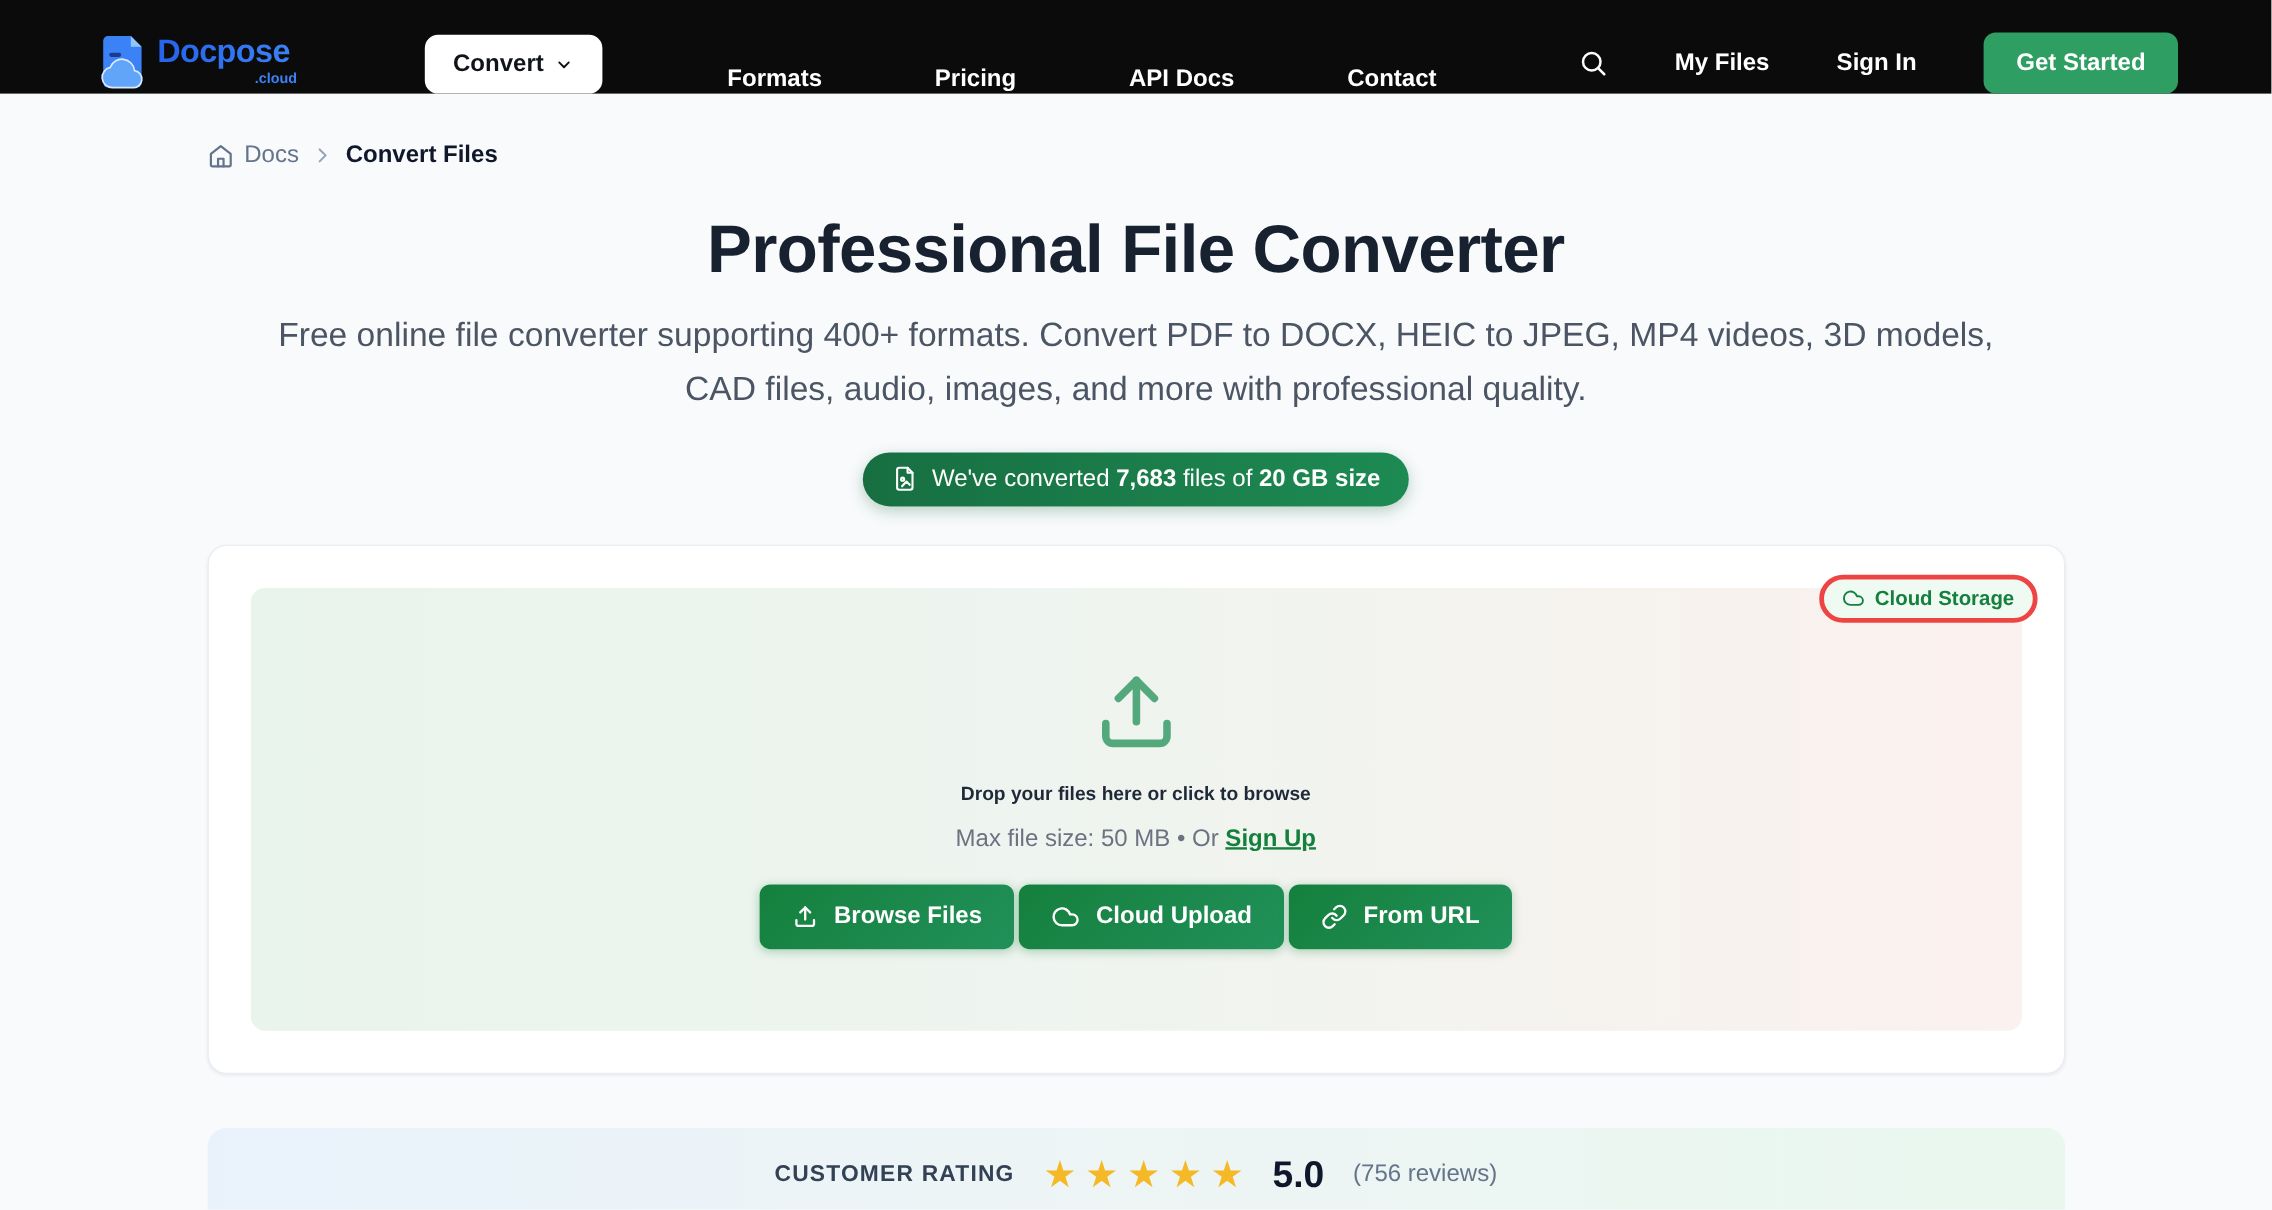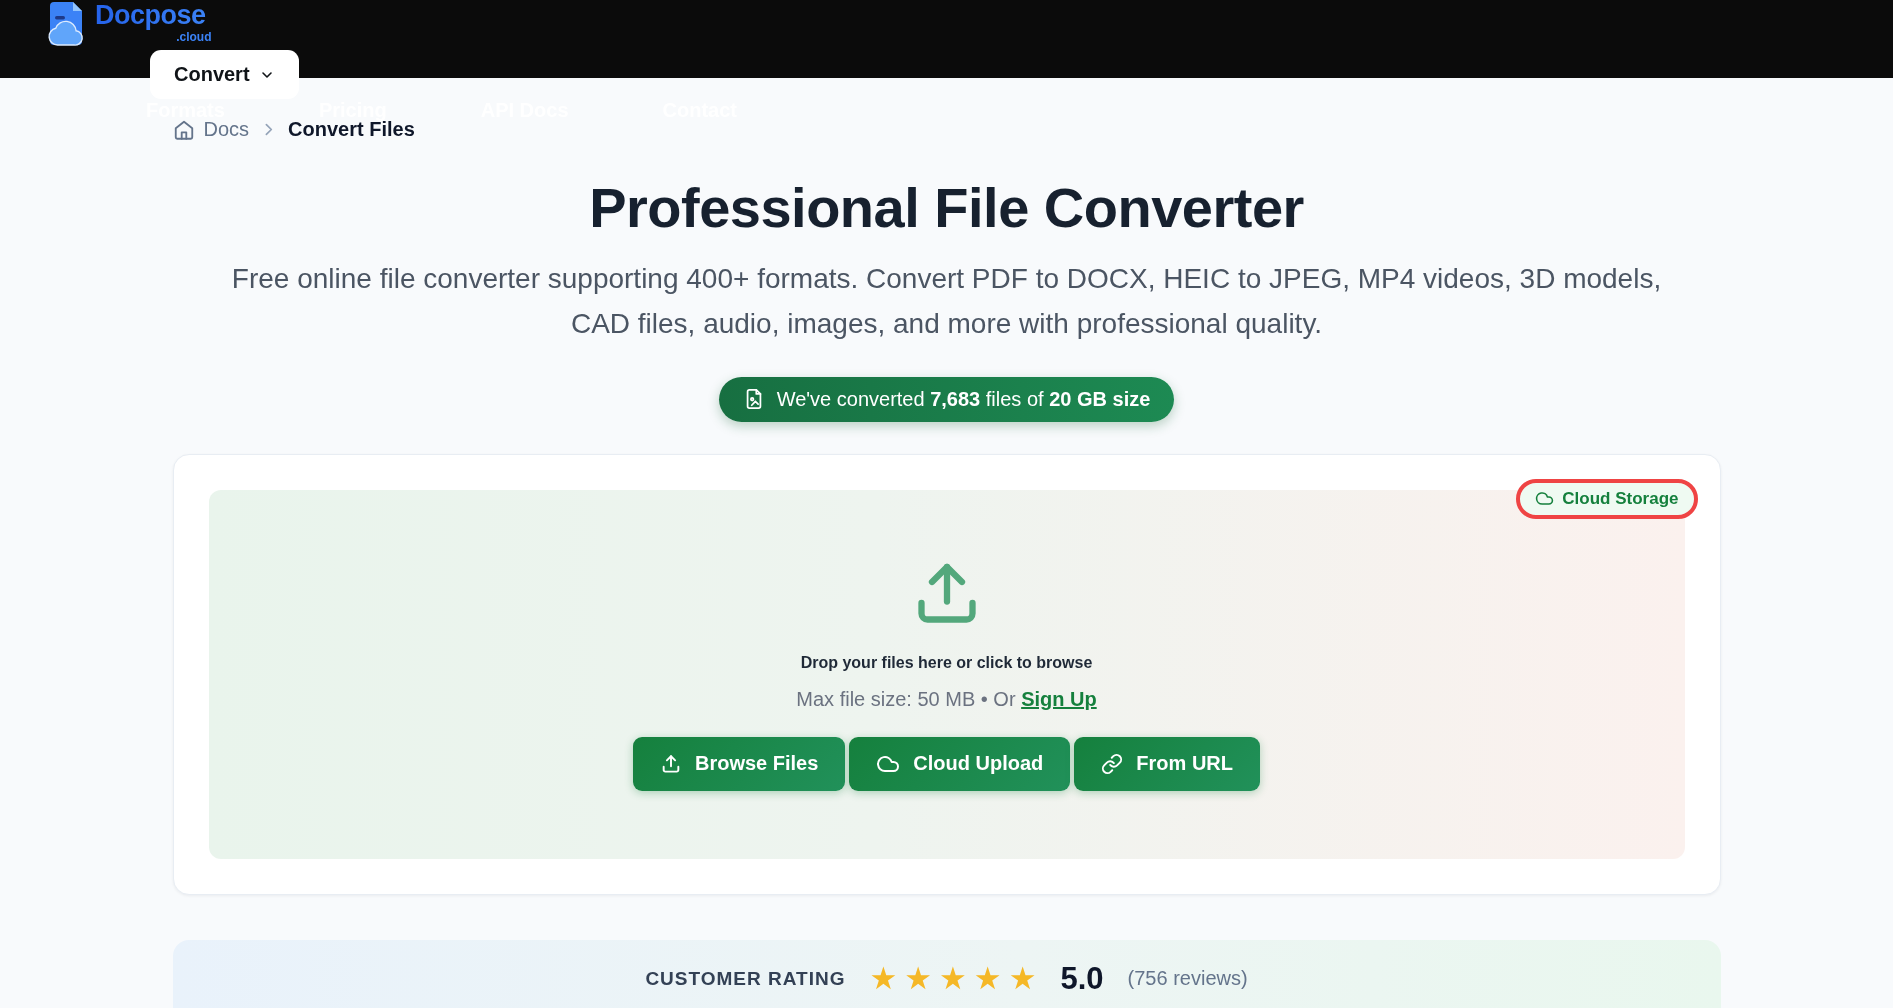--- a/index.html
+++ b/index.html
@@ -1,21 +1,21 @@
 <!DOCTYPE html>
 <html><head>
 <meta charset="utf-8">
 <style>
   * { margin:0; padding:0; box-sizing:border-box; }
   html,body { width:1893px; height:1008px; overflow:hidden;
     background:#f8fafc; font-family:"Liberation Sans", sans-serif; }
 
   
-  .nav { height:78px; background:#0b0b0b; display:flex; align-items:flex-start;
-    padding:0 42px;flex-direction:column; }
+  .nav { height:78px; background:#0b0b0b; display:flex; align-items:flex-end;
+    padding:0 78px; }
   .logo { display:flex; align-items:flex-start; gap:7px; cursor:pointer; }
   .logo-text-wrap { position:relative; padding-right:4px; }
   .logo-name { font-size:27px; font-weight:800; letter-spacing:-0.5px;
     background:linear-gradient(90deg,#2563eb,#3b82f6);
     -webkit-background-clip:text; background-clip:text; color:transparent; }
   .logo-tld { position:absolute; right:-2px; bottom:-13px; font-size:12px;
     font-weight:700; color:#3b82f6; }
   .convert-pill { margin-left:108px; background:#ffffff; color:#101418;
     border:none; border-radius:11px; padding:13px 24px; font-size:20px;
     font-weight:700; display:flex; align-items:center; gap:9px; cursor:pointer;
@@ -116,20 +116,33 @@
     </span>
   </button>
 
   <div class="nav-links">
     <a class="nav-link">Formats</a>
     <a class="nav-link">Pricing</a>
     <a class="nav-link">API Docs</a>
     <a class="nav-link">Contact</a>
   </div>
 
+  <div class="nav-right">
+    <button class="icon-btn">
+      <span>
+        <svg width="25" height="25" viewBox="0 0 24 24" fill="none" stroke="#ffffff" stroke-width="2" stroke-linecap="round">
+            <circle cx="11" cy="11" r="7"></circle>
+            <line x1="16.3" y1="16.3" x2="21" y2="21"></line>
+          </svg>
+      </span>
+    </button>
+    <a class="nav-link">My Files</a>
+    <a class="nav-link">Sign In</a>
+    <button class="get-started">Get Started</button>
+  </div>
 </div>
 
 <div class="main">
 
   <div class="breadcrumb">
     <a class="crumb-home">
       <span>
         <svg width="22" height="22" viewBox="0 0 24 24" fill="none" stroke="#64748b" stroke-width="2" stroke-linecap="round" stroke-linejoin="round">
             <path d="m3 10 9-7 9 7v10a1.5 1.5 0 0 1-1.5 1.5h-15A1.5 1.5 0 0 1 3 20z"></path>
             <path d="M9.5 21.5v-7h5v7"></path>

